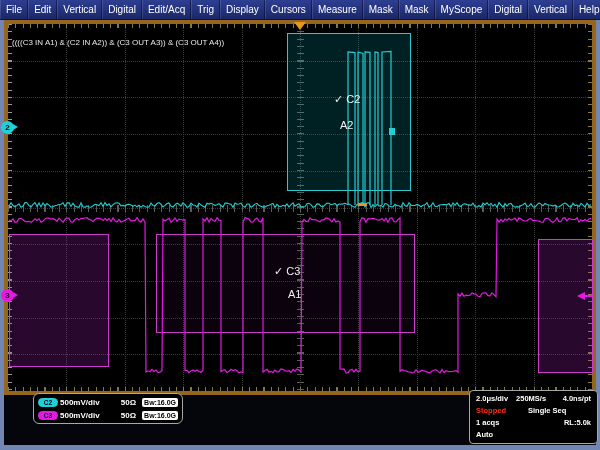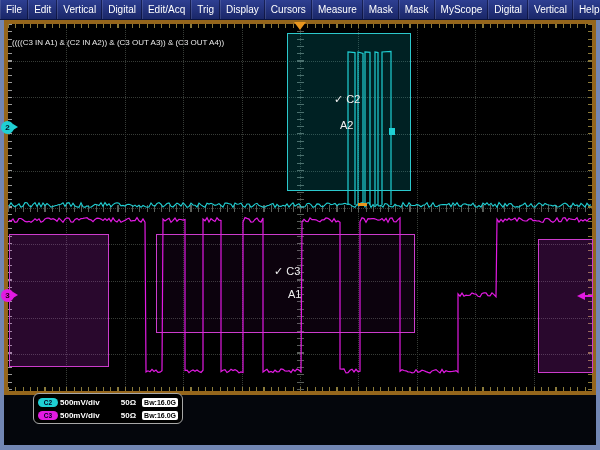--- a/index.html
+++ b/index.html
@@ -187,14 +187,32 @@
           <div class="chrow">
             <div class="pill" style="background: rgb(226, 26, 226);">C3</div>
             <span class="rotext" style="flex: 1 1 0%;">500mV/div</span>
             <span class="rotext" style="margin-right: 4px;">50Ω</span>
             <span class="bwbadge">Bw:16.0G</span>
           </div>
         </div>
     </div>
 
 
+    <div class="robox" style="left:465px;top:-5px;width:129px;height:54px;border-radius:4px;padding:1px 0;">
+      <div class="hrow">
+        <span>2.0μs/div</span>
+        <span style="margin-left:8px">250MS/s</span>
+        <span style="margin-left:auto">4.0ns/pt</span>
+      </div>
+      <div class="hrow">
+        <span style="color:#ff2a1a">Stopped</span>
+        <span style="margin-left:22px">Single Seq</span>
+      </div>
+      <div class="hrow">
+        <span>1 acqs</span>
+        <span style="margin-left:auto">RL:5.0k</span>
+      </div>
+      <div class="hrow">
+        <span>Auto</span>
+      </div>
+    </div>
   </div>
 </div>
 
 </body></html>

